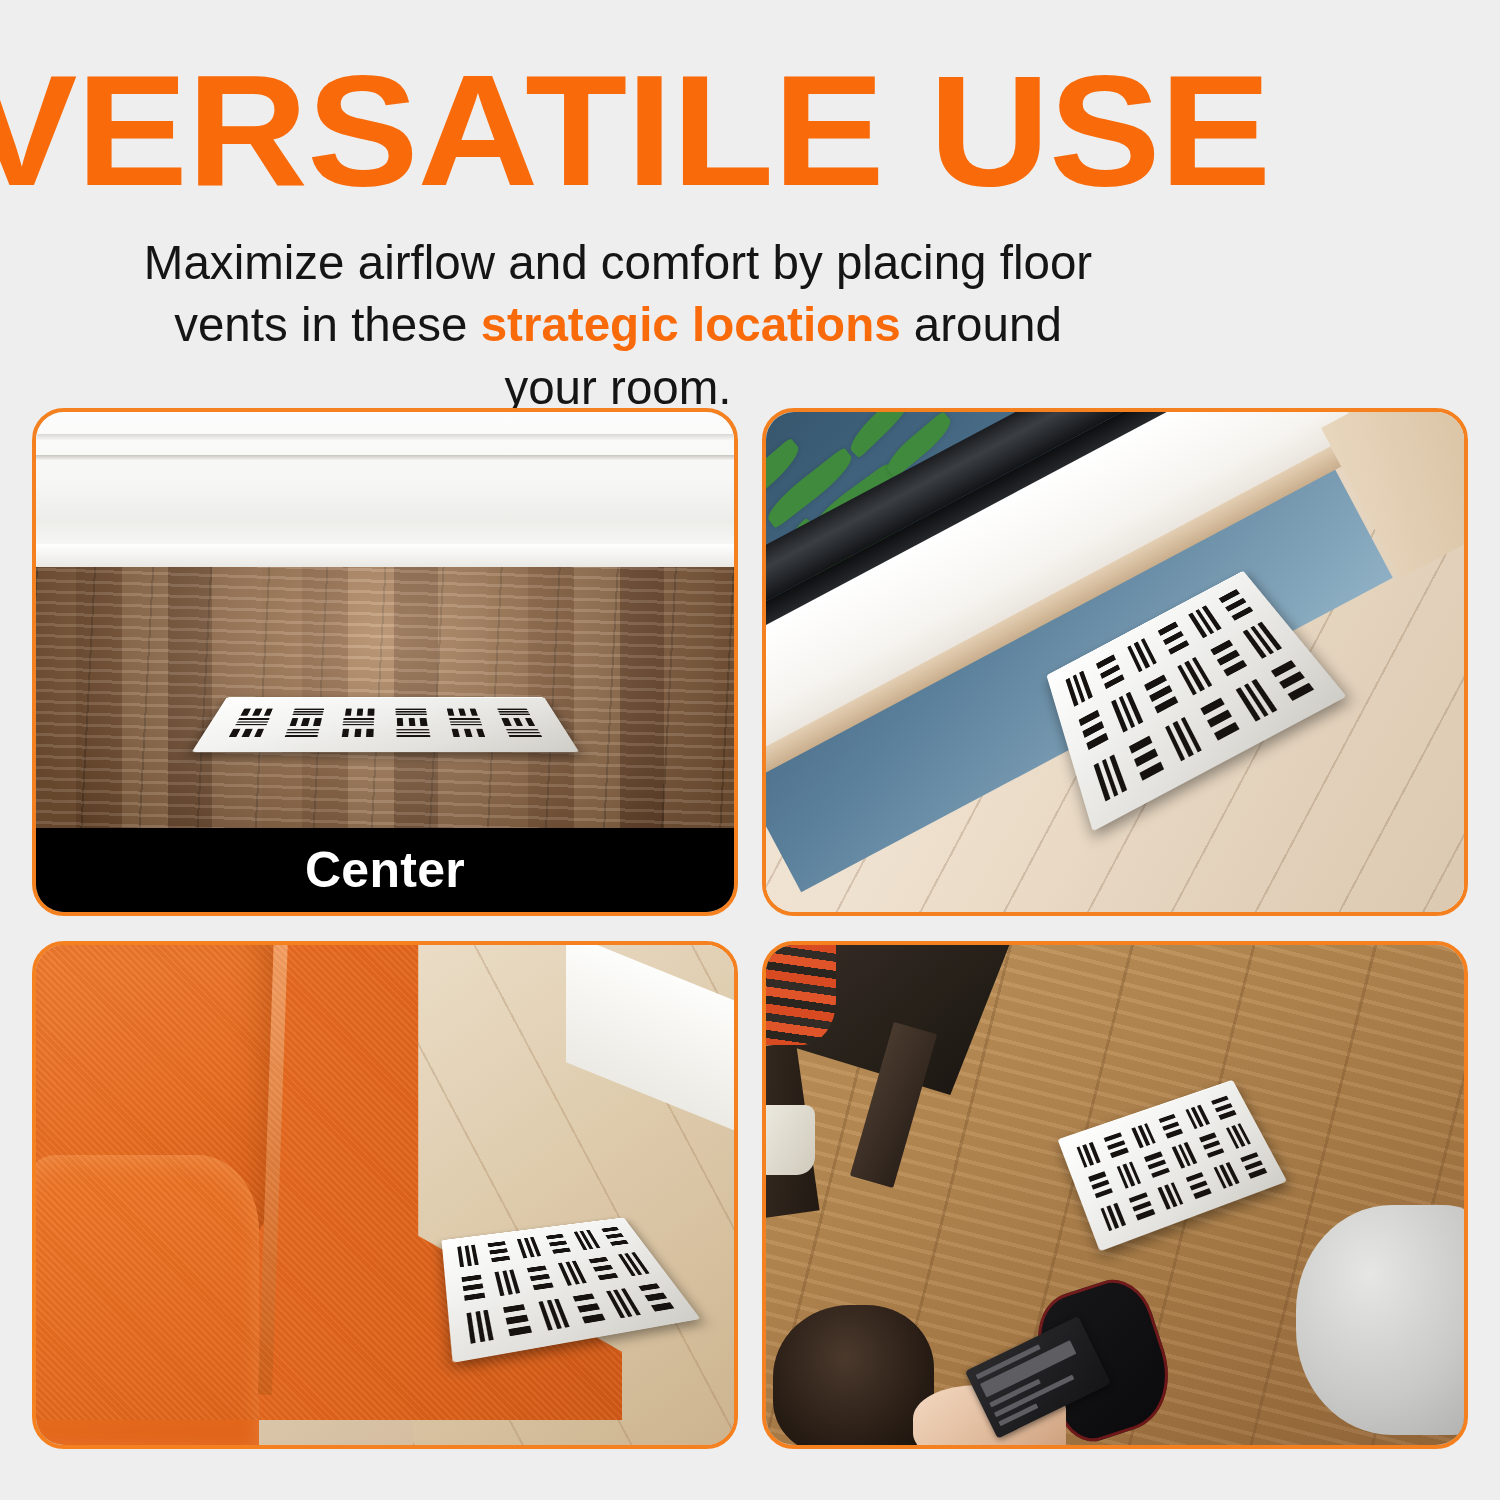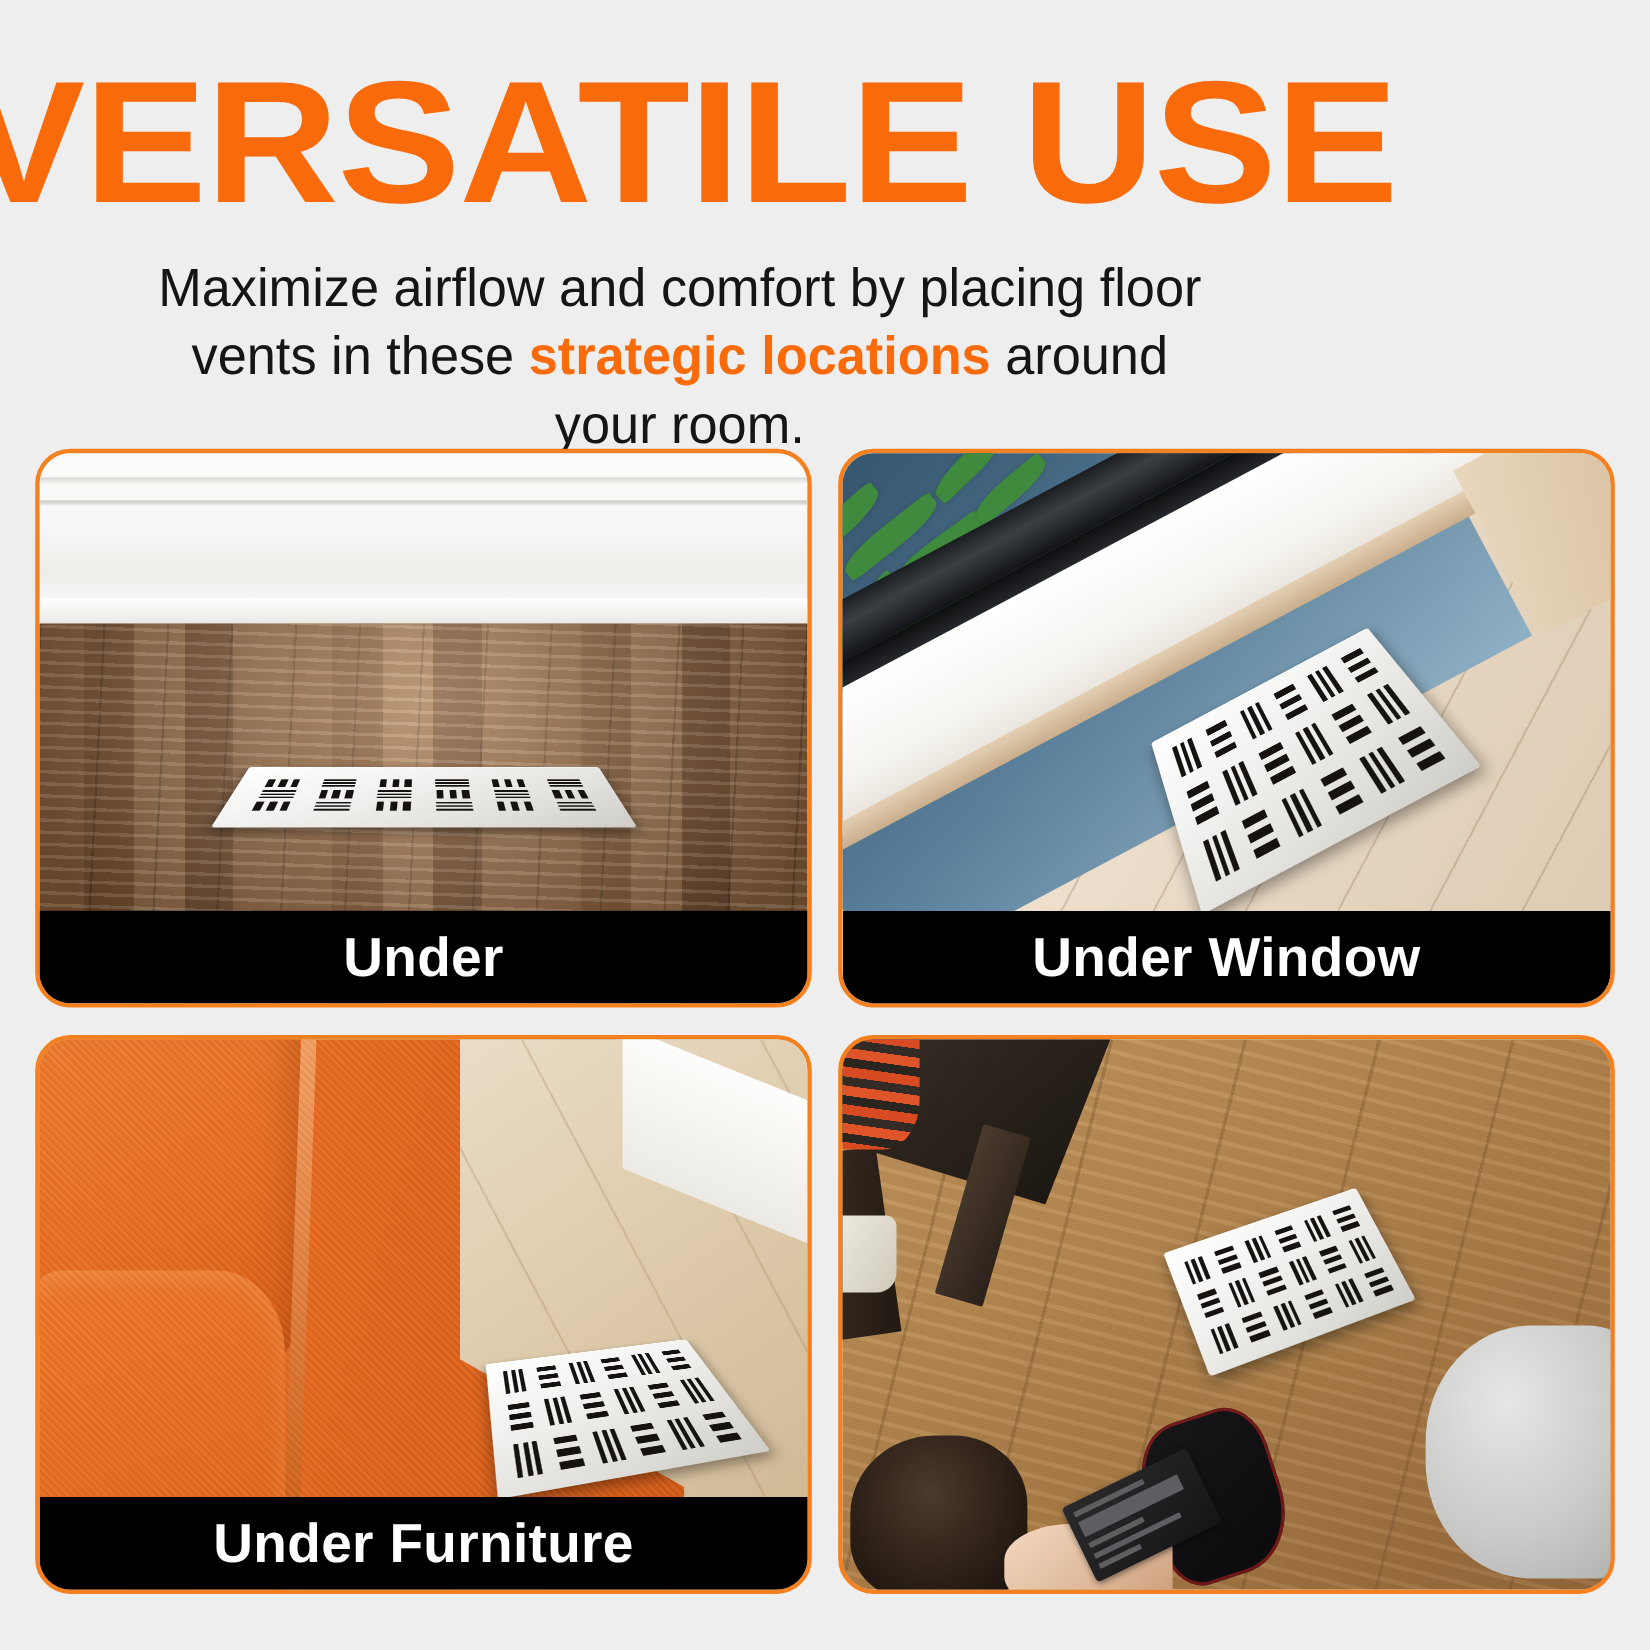--- a/index.html
+++ b/index.html
@@ -405,21 +405,21 @@
               </div>
             <div class="wv h">
                 <i class="b"></i>
                 <i class="b"></i>
                 <i class="b"></i>
               </div>
           </div>
         </div>
       </div>
     </div>
-    <div class="caption">Under</div>
+    <div class="caption">Center</div>
   </div>
 
   <div class="card c2">
     <div class="photo">
       <div class="scene">
         <div class="fl"></div>
         <div class="glass"></div>
         <div class="fern">
           <span style="left:4%;top:8%;width:30%;height:9%;transform:rotate(-15deg)"></span>
           <span style="left:14%;top:20%;width:34%;height:9%;transform:rotate(-12deg)"></span>
@@ -526,21 +526,20 @@
               </div>
             <div class="wv h">
                 <i class="b"></i>
                 <i class="b"></i>
                 <i class="b"></i>
               </div>
           </div>
         </div>
       </div>
     </div>
-    <div class="caption">Under Window</div>
   </div>
 
   <div class="card c3">
     <div class="photo">
       <div class="scene">
         <div class="wallbg"></div>
         <div class="tile"></div>
         <div class="base"></div>
         <div class="sofa"></div>
         <div class="sofa-arm"></div>
@@ -638,21 +637,20 @@
               </div>
             <div class="wv h">
                 <i class="b"></i>
                 <i class="b"></i>
                 <i class="b"></i>
               </div>
           </div>
         </div>
       </div>
     </div>
-    <div class="caption">Under Furniture</div>
   </div>
 
   <div class="card c4">
     <div class="photo">
       <div class="scene">
         <div class="table"></div>
         <div class="leg"></div>
         <div class="leg2"></div>
         <div class="cloth"></div>
         <div class="cup"></div>

